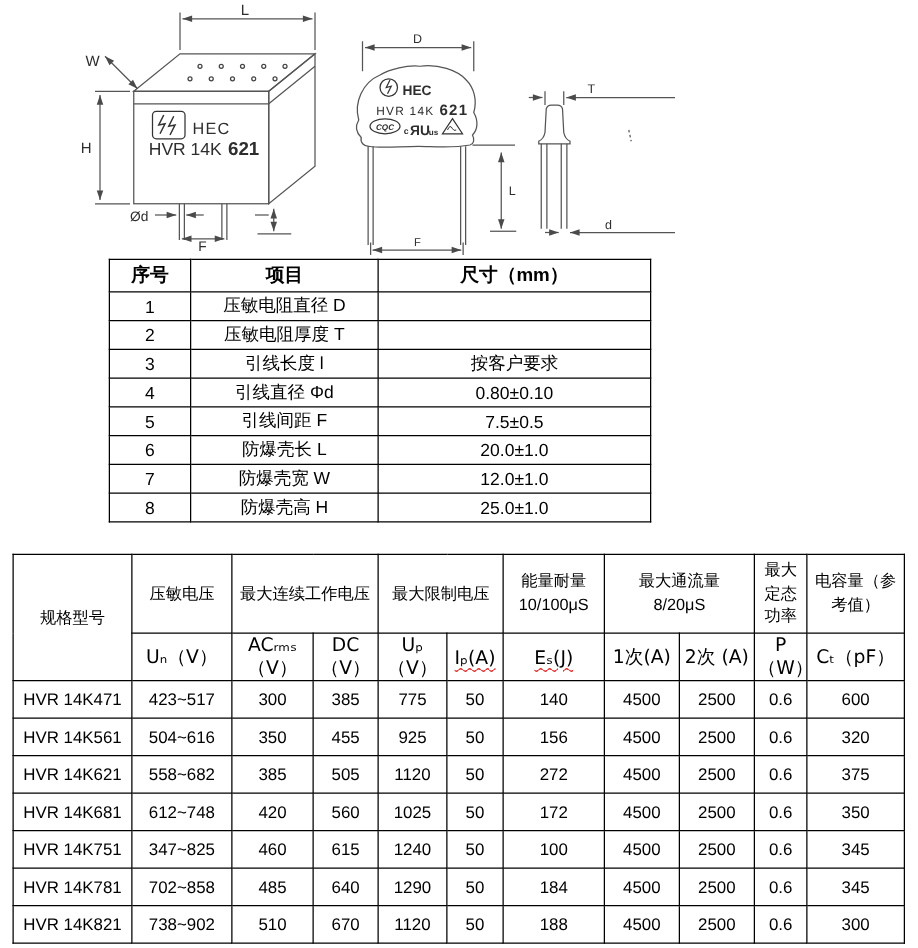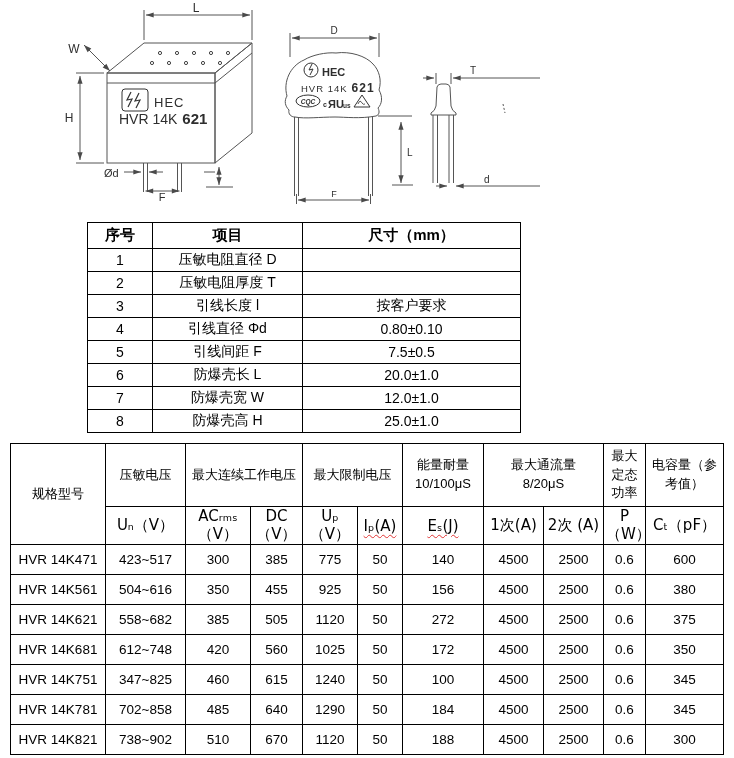--- a/index.html
+++ b/index.html
@@ -5,21 +5,21 @@
   html,body{margin:0;padding:0;background:#fff;}
   .page{position:relative;width:734px;height:758px;background:#fff;overflow:hidden;
         font-family:"Liberation Sans",sans-serif;color:#000;}
   .drawing{position:absolute;left:0;top:0;}
   svg text{fill:#2e2e2e;font-family:"Liberation Sans",sans-serif;}
 
   table{border-collapse:collapse;table-layout:fixed;background:#fff;}
   th,td{border:1px solid #000;text-align:center;vertical-align:middle;
         padding:0 2px;overflow:hidden;white-space:normal;}
 
-  .dim-table{position:absolute;left:87px;top:222px;width:433px;font-size:14px;padding-left:40px;}
+  .dim-table{position:absolute;left:87px;top:207px;width:433px;font-size:14px;padding-left:40px;}
   .dim-table th{font-weight:bold;font-size:15px;height:25px;}
   .dim-table td{height:22px;font-size:14px;}
 
   .spec-table{position:absolute;left:10px;top:443px;width:713px;font-size:13px;}
   .spec-table th{font-weight:normal;}
   .spec-table .grp{height:62px;font-size:13px;line-height:1.45;}
   .spec-table .grp .l2{font-size:13px;}
   .spec-table .sub{height:26px;font-size:15px;font-family:"DejaVu Sans",sans-serif;}
   .spec-table td{height:29px;font-size:13.5px;}
   .wavy{text-decoration:underline wavy #e03535 1px;text-underline-offset:3px;}
@@ -308,21 +308,21 @@
           <td>HVR 14K561</td>
           <td>504~616</td>
           <td>350</td>
           <td>455</td>
           <td>925</td>
           <td>50</td>
           <td>156</td>
           <td>4500</td>
           <td>2500</td>
           <td>0.6</td>
-          <td>380</td>
+          <td>320</td>
         </tr>
         <tr>
           <td>HVR 14K621</td>
           <td>558~682</td>
           <td>385</td>
           <td>505</td>
           <td>1120</td>
           <td>50</td>
           <td>272</td>
           <td>4500</td>

